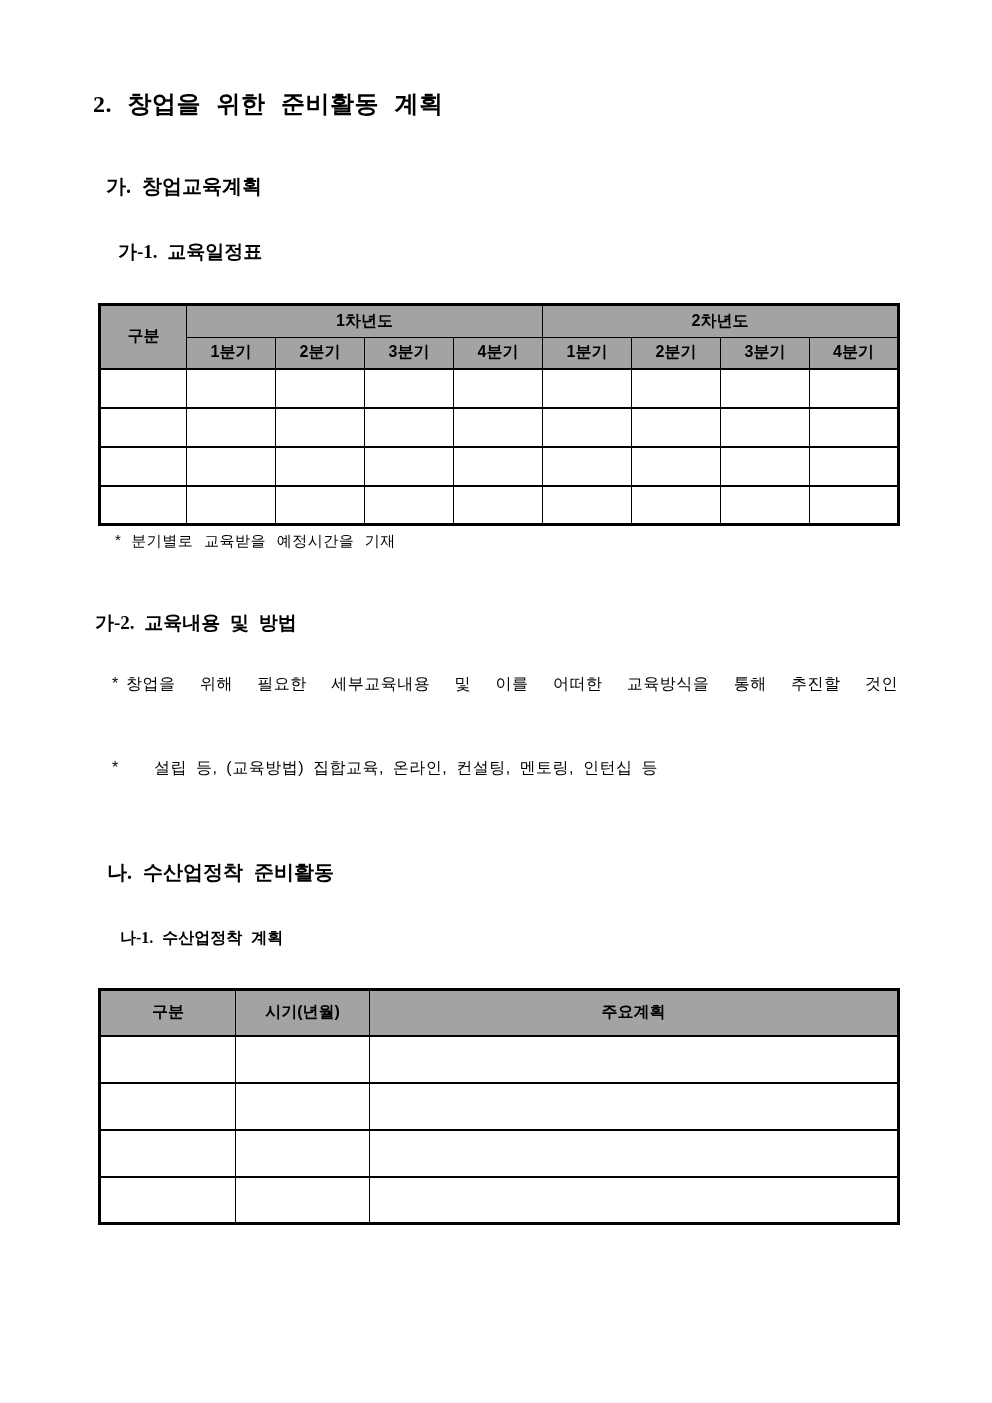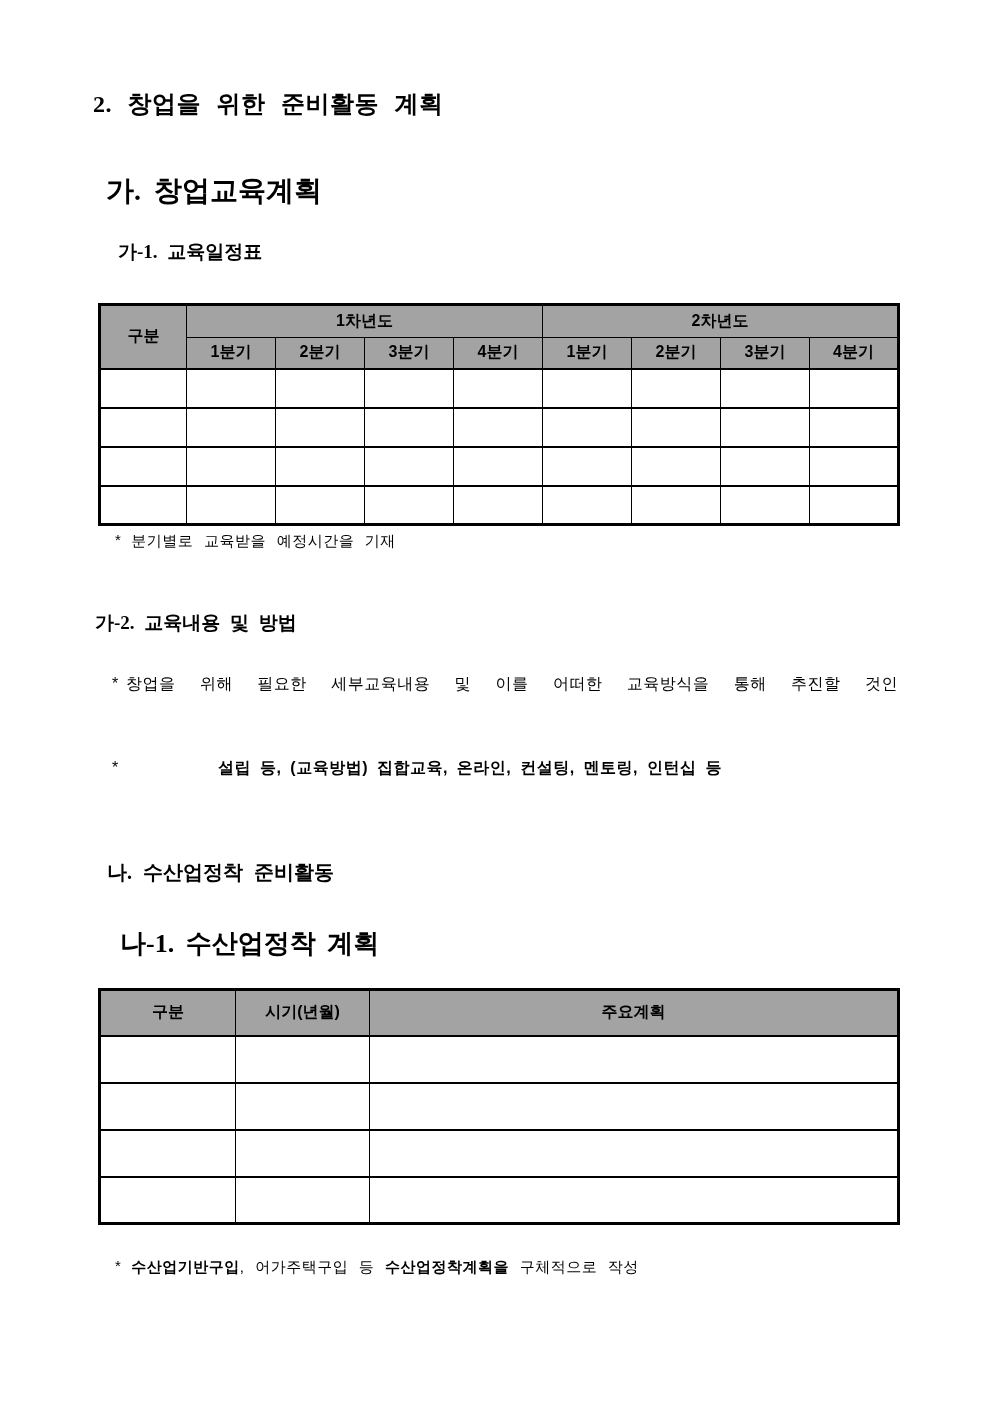--- a/index.html
+++ b/index.html
@@ -14,25 +14,25 @@
   }
   
   .h-serif {
     position: absolute;
     font-family: "Liberation Serif", "DejaVu Serif", serif;
     font-weight: bold;
     white-space: nowrap;
     line-height: 1.15;
   }
   .title     { left: 93px;  top: 91px;  font-size: 24px; word-spacing: 9px; letter-spacing: 0.5px; }
-  .h-ga      { left: 106px; top: 175px; font-size: 28px; word-spacing: 6px; }
+  .h-ga      { left: 106px; top: 175px; font-size: 20px; word-spacing: 6px; }
   .h-ga1     { left: 118px; top: 241px; font-size: 19px; word-spacing: 5px; }
   .h-ga2     { left: 95px;  top: 612px; font-size: 19px; word-spacing: 5px; }
   .h-na      { left: 107px; top: 861px; font-size: 20px; word-spacing: 6px; }
-  .h-na1     { left: 120px; top: 929px; font-size: 26px; word-spacing: 5px; }
+  .h-na1     { left: 120px; top: 929px; font-size: 16px; word-spacing: 5px; }
 
   
   table {
     position: absolute;
     border-collapse: collapse;
     table-layout: fixed;
     border: 3px solid #000;
   }
   th, td { border: 1px solid #000; padding: 0; }
   th {
@@ -82,21 +82,21 @@
   .bullet .bmark { position: absolute; left: 0; top: 0; }
   .bullet .jline {
     margin-left: 14px;
     width: 772px;
     text-align: justify;
     text-align-last: justify;
     word-spacing: 2px;
     letter-spacing: 0.5px;
   }
   .bullet .line2 { margin-left: 18px; word-spacing: 4px; letter-spacing: 0.5px; }
-  .bullet-2 .line2 { margin-left: 106px; font-weight: bold; }
+  .bullet-2 .line2 { margin-left: 42px; }
 
   .b { font-weight: bold; }
 </style>
 </head>
 <body>
 
 <div class="page">
 
   <div class="h-serif title">2. 창업을 위한 준비활동 계획</div>
 
@@ -229,17 +229,14 @@
           <td></td>
       </tr>
       <tr>
         <td></td>
           <td></td>
           <td></td>
       </tr>
     </tbody>
   </table>
 
-  <div class="note note-2">
-    <span class="marker">*</span><span class="b">수산업기반구입</span><span>, 어가주택구입 등 </span><span class="b">수산업정착계획을</span><span> 구체적으로 작성</span>
-  </div>
 
 </div>
 
 </body></html>

